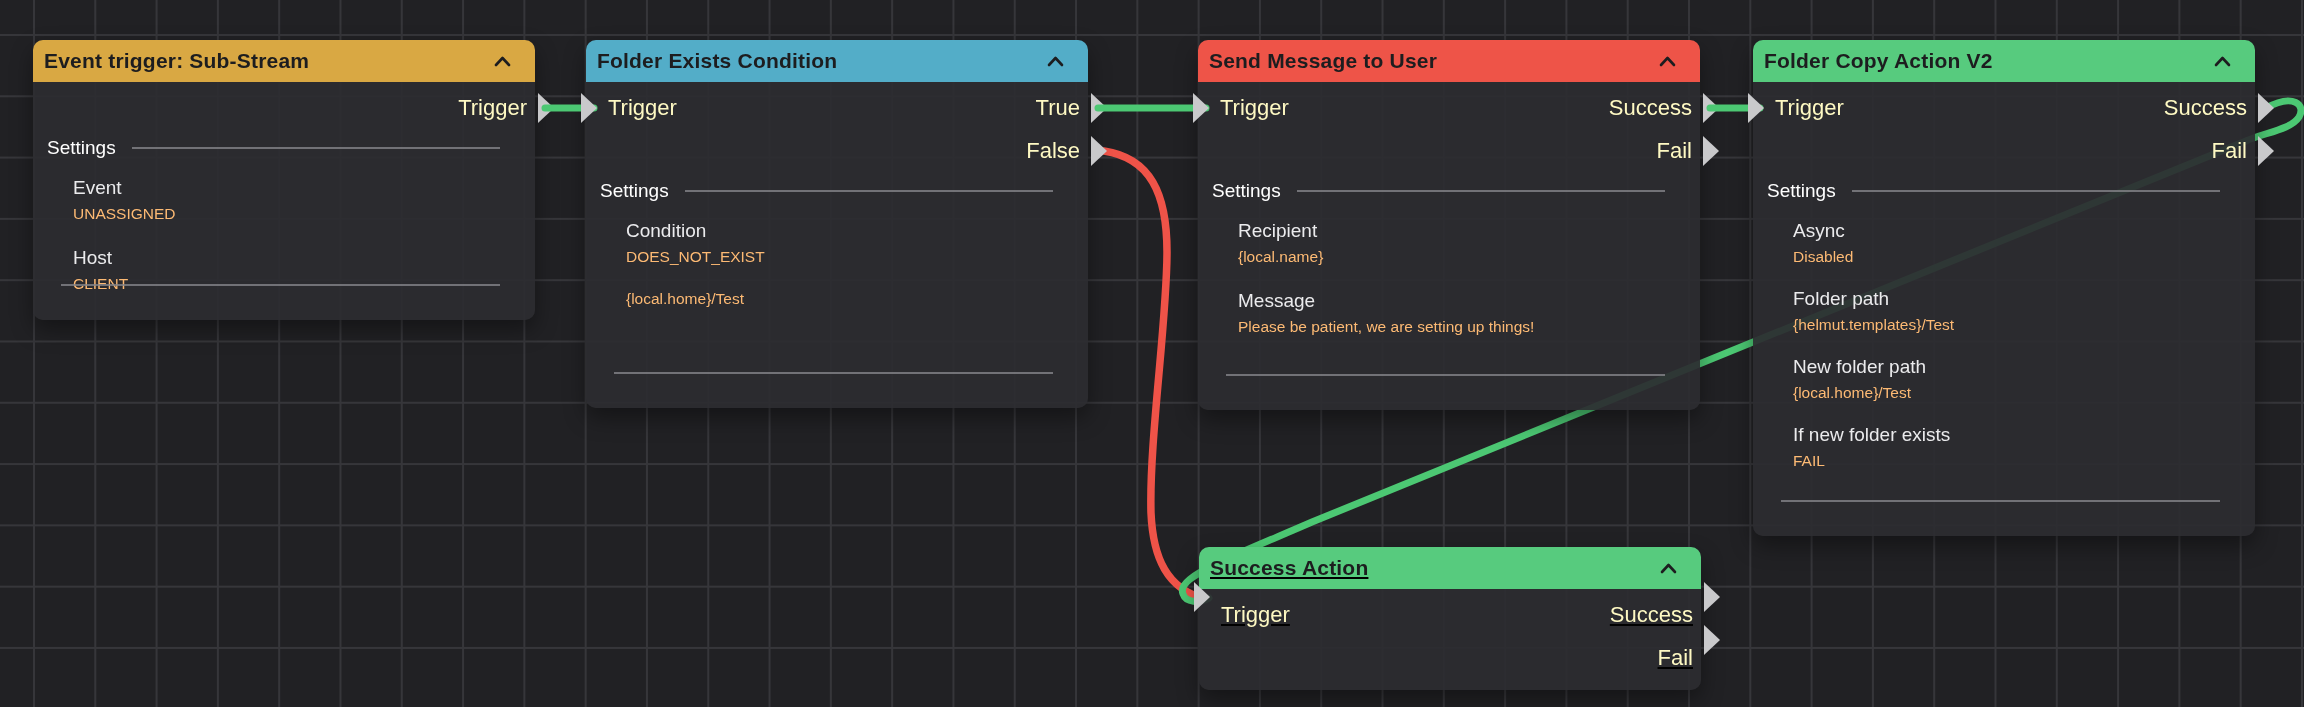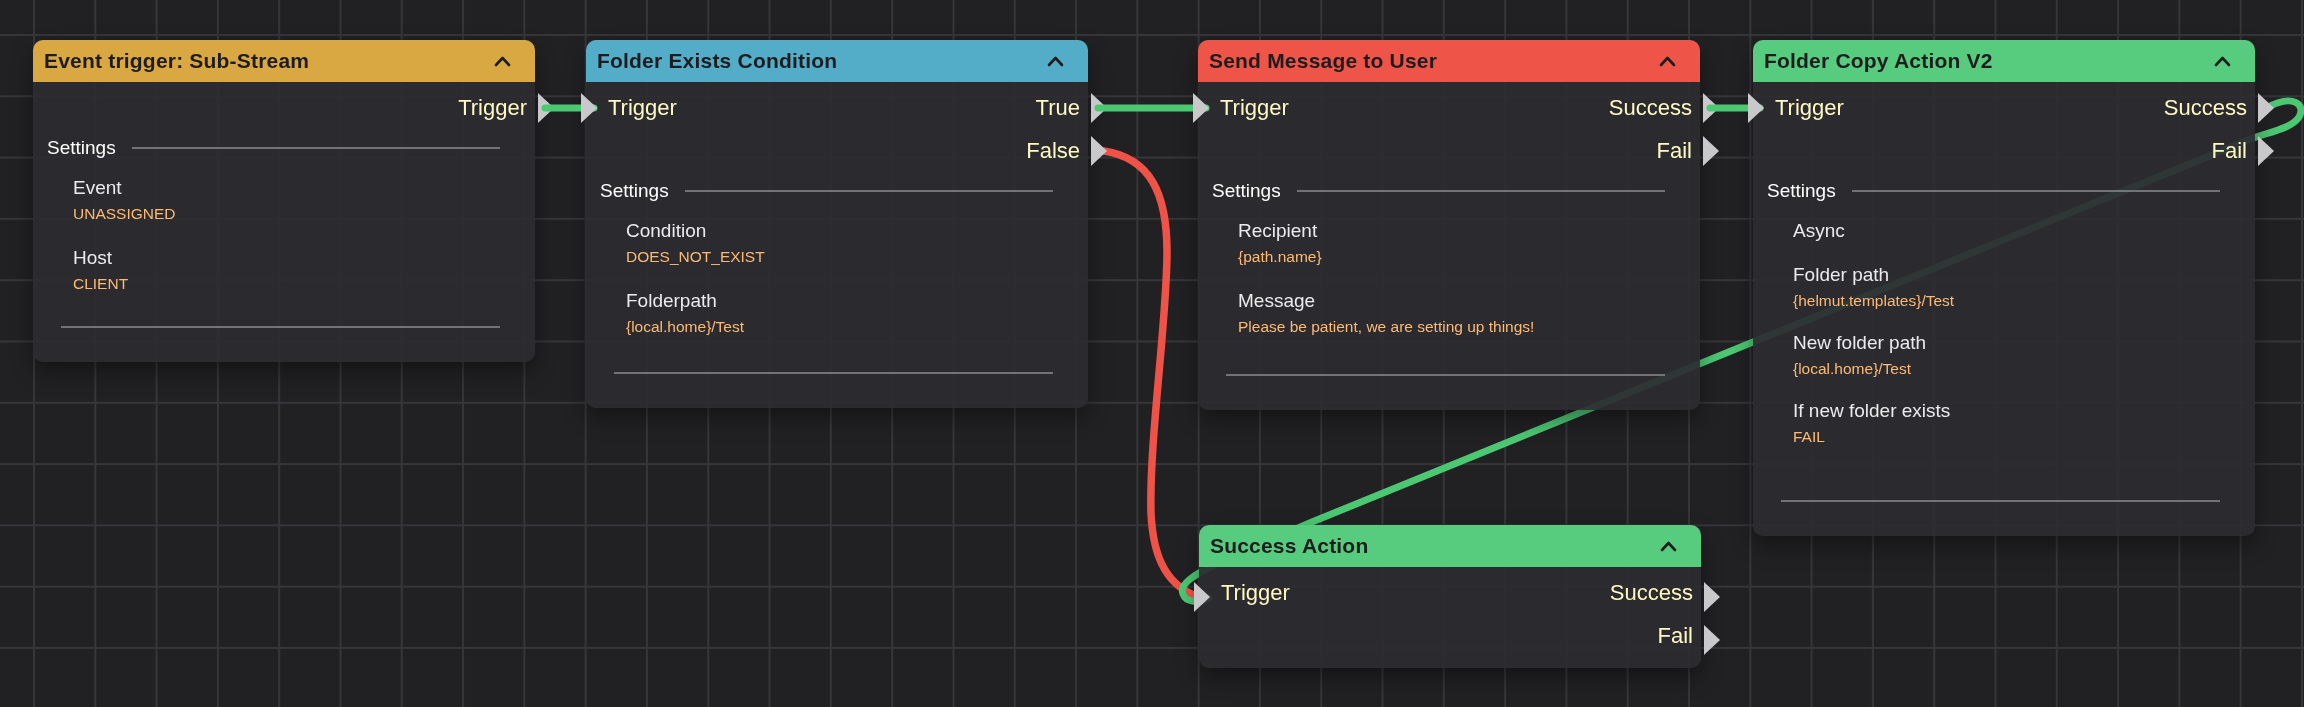--- a/index.html
+++ b/index.html
@@ -46,21 +46,21 @@
 </style>
 </head>
 <body>
 
 <svg class="wire-layer" width="2304" height="707">
   <path class="wire-red" d="M 1104,151 C 1150,158 1167,193 1167,252 C 1167,322 1149,440 1151,513 C 1153,558 1167,589 1205,599" fill="none" stroke-width="7.5" stroke-linecap="round" stroke="#ef5348"></path>
   <path class="wire-green" d="M 2266,108 C 2294,93 2306,105 2299,117 C 2291,130 2262,133 2246,141 L 1312,522 C 1280,536 1238,553 1216,564 C 1194,575 1179,584 1183,594 C 1186,603 1199,603 1209,598" fill="none" stroke-width="7" stroke-linecap="round" stroke="#4cc873"></path>
 </svg>
 
 <div id="nodes-root">
-    <div class="node" style="left: 33px; top: 40px; width: 502px; height: 322px;">
+    <div class="node" style="left: 33px; top: 40px; width: 502px; height: 280px;">
       <div class="node-header" style="background: rgb(217, 168, 67);">
         <span class="node-title">Event trigger: Sub-Stream</span>
         <svg class="chev" viewBox="0 0 17 11">
           <polyline points="2,9 8.5,2 15,9" fill="none" stroke="#1d1d1f" stroke-width="2.6" stroke-linecap="round" stroke-linejoin="round"></polyline>
         </svg>
       </div>
       <div class="rows">
         <div class="port-row">
           <span class="port-out">Trigger</span>
         </div>
@@ -100,21 +100,20 @@
       <div class="settings-row">
         <span class="settings-label">Settings</span>
         <span class="settings-line"></span>
       </div>
       <div class="fields">
         <div class="field">
           <div class="field-name">Condition</div>
           <div class="field-value">DOES_NOT_EXIST</div>
         </div>
         <div class="field">
-          <div class="field-name">Folderpath</div>
           <div class="field-value">{local.home}/Test</div>
         </div>
       </div>
       <div class="bottom-line"></div>
     </div>
     <div class="node" style="left: 1198px; top: 40px; width: 502px; height: 370px;">
       <div class="node-header" style="background: rgb(238, 84, 72);">
         <span class="node-title">Send Message to User</span>
         <svg class="chev" viewBox="0 0 17 11">
           <polyline points="2,9 8.5,2 15,9" fill="none" stroke="#1d1d1f" stroke-width="2.6" stroke-linecap="round" stroke-linejoin="round"></polyline>
@@ -129,21 +128,21 @@
           <span class="port-out">Fail</span>
         </div>
       </div>
       <div class="settings-row">
         <span class="settings-label">Settings</span>
         <span class="settings-line"></span>
       </div>
       <div class="fields">
         <div class="field">
           <div class="field-name">Recipient</div>
-          <div class="field-value">{path.name}</div>
+          <div class="field-value">{local.name}</div>
         </div>
         <div class="field">
           <div class="field-name">Message</div>
           <div class="field-value">Please be patient, we are setting up things!</div>
         </div>
       </div>
       <div class="bottom-line"></div>
     </div>
     <div class="node" style="left: 1753px; top: 40px; width: 502px; height: 496px;">
       <div class="node-header" style="background: rgb(87, 203, 126);">
@@ -161,37 +160,38 @@
           <span class="port-out">Fail</span>
         </div>
       </div>
       <div class="settings-row">
         <span class="settings-label">Settings</span>
         <span class="settings-line"></span>
       </div>
       <div class="fields fields-tight">
         <div class="field">
           <div class="field-name">Async</div>
+          <div class="field-value">Disabled</div>
         </div>
         <div class="field">
           <div class="field-name">Folder path</div>
           <div class="field-value">{helmut.templates}/Test</div>
         </div>
         <div class="field">
           <div class="field-name">New folder path</div>
           <div class="field-value">{local.home}/Test</div>
         </div>
         <div class="field">
           <div class="field-name">If new folder exists</div>
           <div class="field-value">FAIL</div>
         </div>
       </div>
       <div class="bottom-line"></div>
     </div>
-    <div class="node" style="left: 1199px; top: 525px; width: 502px; height: 143px;">
+    <div class="node" style="left: 1199px; top: 547px; width: 502px; height: 143px; text-decoration: underline;">
       <div class="node-header" style="background: rgb(87, 203, 126);">
         <span class="node-title">Success Action</span>
         <svg class="chev" viewBox="0 0 17 11">
           <polyline points="2,9 8.5,2 15,9" fill="none" stroke="#1d1d1f" stroke-width="2.6" stroke-linecap="round" stroke-linejoin="round"></polyline>
         </svg>
       </div>
       <div class="rows">
         <div class="port-row">
           <span class="port-in">Trigger</span>
           <span class="port-out">Success</span>

